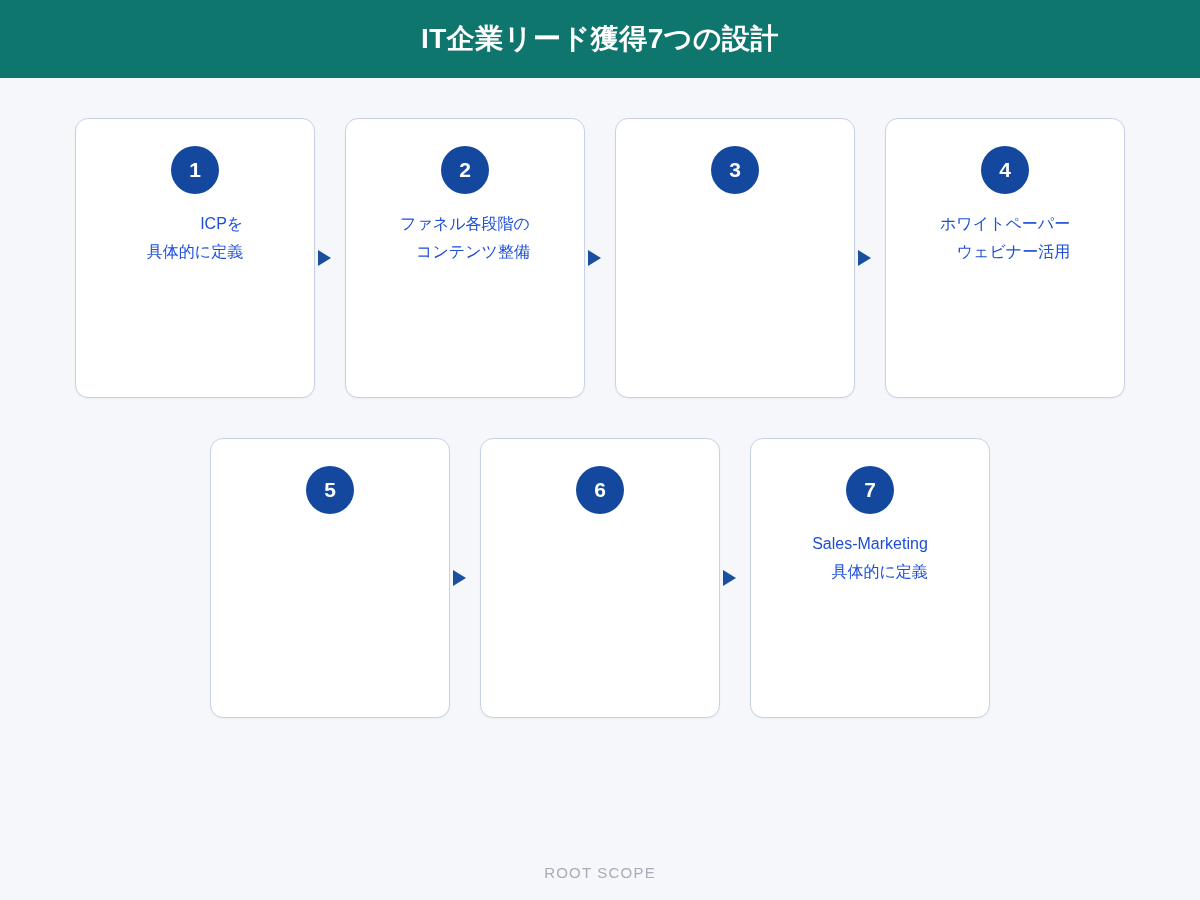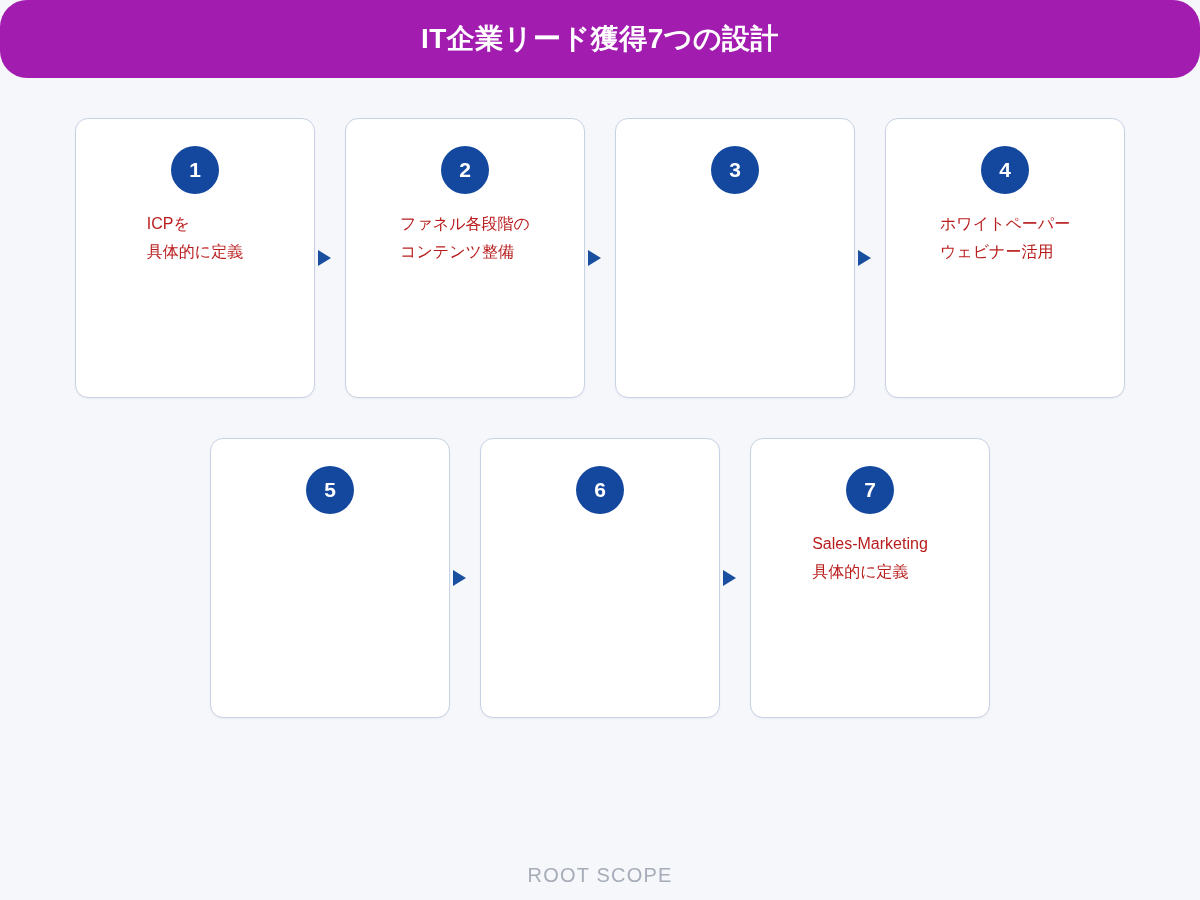--- a/index.html
+++ b/index.html
@@ -15,25 +15,24 @@
     position: relative;
   }
 
   
   .header {
     position: absolute;
     left: 0;
     top: 0;
     width: 1200px;
     height: 78px;
-    background: #a21caf;
+    background: #0f766e;
     display: flex;
     align-items: center;
     justify-content: center;
-    border-radius: 27px;
   }
   .header-title {
     color: #ffffff;
     font-size: 28px;
     font-weight: bold;
     letter-spacing: 0.5px;
     line-height: 1;
     white-space: nowrap;
   }
 
@@ -70,24 +69,24 @@
     font-weight: bold;
     display: flex;
     align-items: center;
     justify-content: center;
     margin-top: 27px;
     flex: none;
   }
 
   .card-label {
     margin-top: 16px;
-    color: #b91c1c;
+    color: #1d4ed8;
     font-size: 16px;
     line-height: 28px;
-    text-align: left;
+    text-align: right;
     white-space: pre-line;
     padding: 0 10px;
   }
 
   
   .arrow {
     position: absolute;
     width: 0;
     height: 0;
     border-top: 8px solid transparent;
@@ -114,21 +113,21 @@
   .arrow-5 { left: 723px; top: 492px; }
 
   
   .footer {
     position: absolute;
     left: 0;
     top: 786px;
     width: 1200px;
     text-align: center;
     color: #a6acb8;
-    font-size: 20px;
+    font-size: 15px;
     letter-spacing: 1.2px;
   }
 </style>
 </head>
 <body>
 
 <div class="header">
   <div class="header-title">IT企業リード獲得7つの設計</div>
 </div>
 

